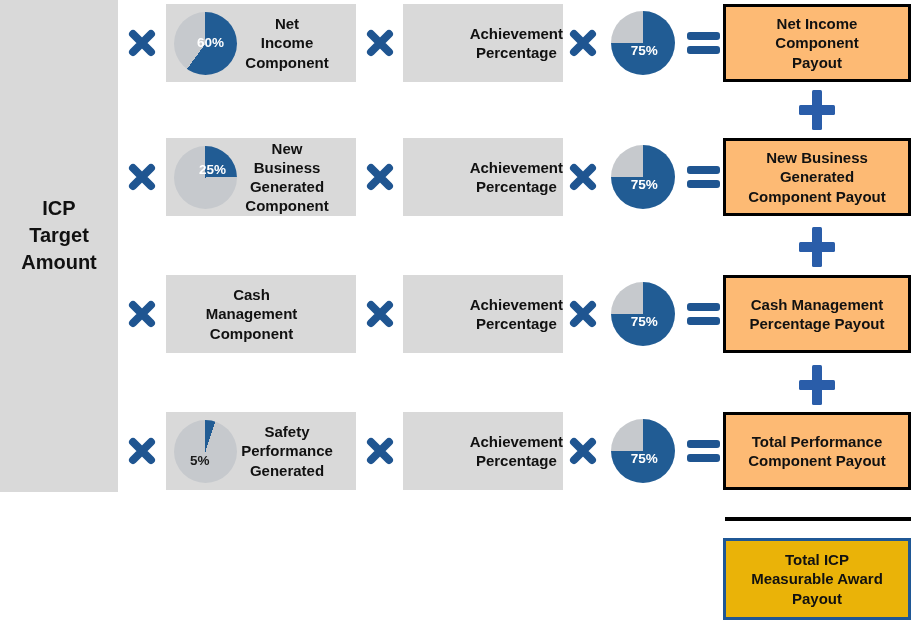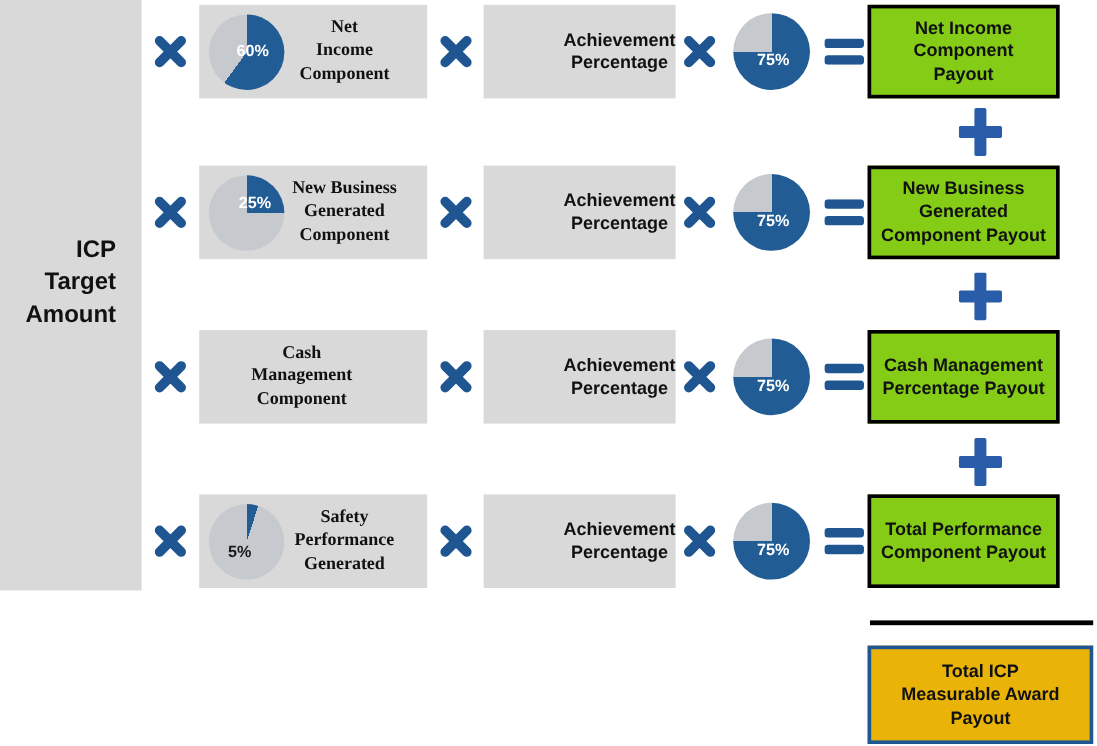--- a/index.html
+++ b/index.html
@@ -10,50 +10,50 @@
   *{margin:0;padding:0;box-sizing:border-box;}
   html,body{background:#fff;}
   body{font-family:"Liberation Sans",sans-serif;color:var(--text);}
   .canvas{position:relative;width:914px;height:622px;background:#fff;overflow:hidden;}
 
   .left-bar{
     position:absolute;left:0;top:0;width:118px;height:492px;
     background:var(--box-gray);display:flex;align-items:center;justify-content:center;
     padding-bottom:22px;
   }
-  .left-bar .lbl{font-size:20px;font-weight:bold;text-align:right;line-height:1.35;white-space:pre-line;}
+  .left-bar .lbl{font-size:20px;font-weight:bold;text-align:center;line-height:1.35;white-space:pre-line;}
 
   .gray-box{
     position:absolute;background:var(--box-gray);
     display:flex;align-items:center;justify-content:flex-end;
   }
   .comp-box{left:166px;width:190px;height:78px;justify-content:flex-start;}
   .ach-box{left:403px;width:160px;height:78px;}
   .box-lbl{font-size:15px;font-weight:bold;text-align:center;line-height:1.27;white-space:pre-line;}
-  .comp-box .box-lbl{flex:1;margin-left:2px;margin-right:21px;font-family:Liberation Serif, serif;}
+  .comp-box .box-lbl{flex:1;margin-left:2px;margin-right:21px;}
 
   .pie{position:absolute;border-radius:50%;}
   .comp-box .pie{position:relative;flex:0 0 auto;width:63px;height:63px;margin-left:8px;}
   .pie .pie-label{
     position:absolute;transform:translate(-50%,-50%);
     font-size:13.5px;font-weight:bold;white-space:nowrap;
   }
   .result-pie{width:64px;height:64px;left:611px;}
 
   .op{position:absolute;display:block;}
   .op-x{left:0;width:30px;height:30px;}
   .op-x path{stroke:var(--operator-blue);stroke-width:8;stroke-linecap:round;fill:none;}
   .op-eq{left:687px;width:33px;height:22px;}
   .op-eq rect{fill:var(--operator-blue);}
   .op-plus{left:799px;width:36px;height:40px;}
   .op-plus rect{fill:var(--plus-blue);}
 
   .payout-box{
-    position:absolute;left:723px;width:160px;height:78px;
-    background:#84cc16;border:3px solid var(--payout-border);
+    position:absolute;left:723px;width:188px;height:78px;
+    background:#fdba74;border:3px solid var(--payout-border);
     display:flex;align-items:center;justify-content:center;
   }
   .sum-line{position:absolute;left:725px;top:517px;width:186px;height:4px;background:#000;}
   .total-box{
     position:absolute;left:723px;top:538px;width:188px;height:82px;
     background:#eab308;border:3px solid var(--total-border);
     display:flex;align-items:center;justify-content:center;
   }
 </style>
 </head>

